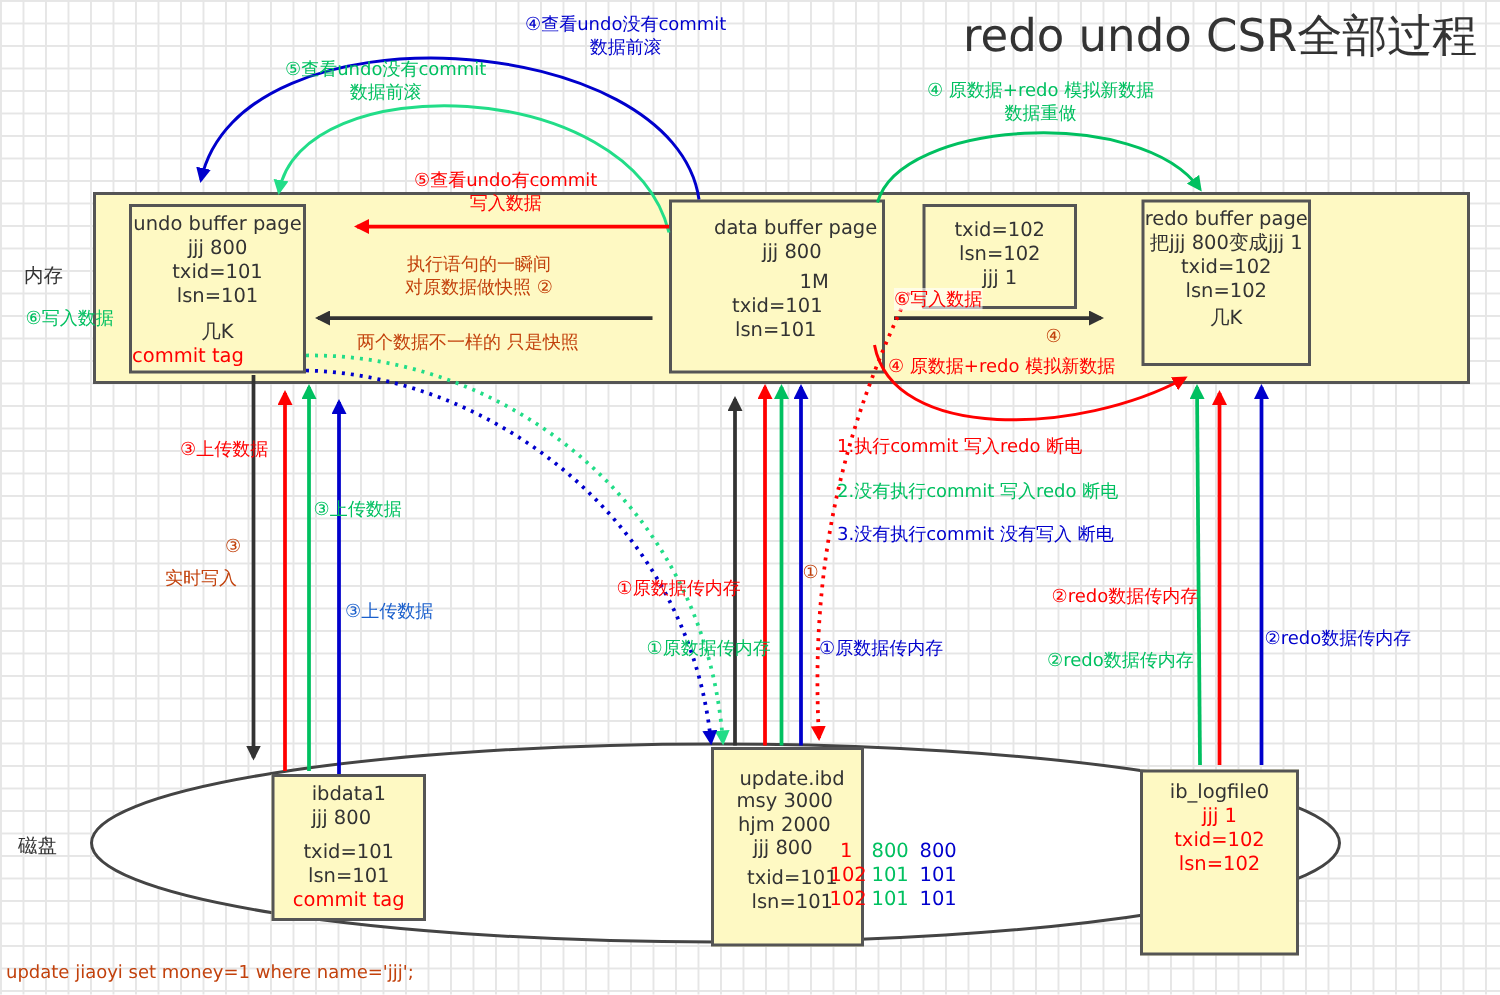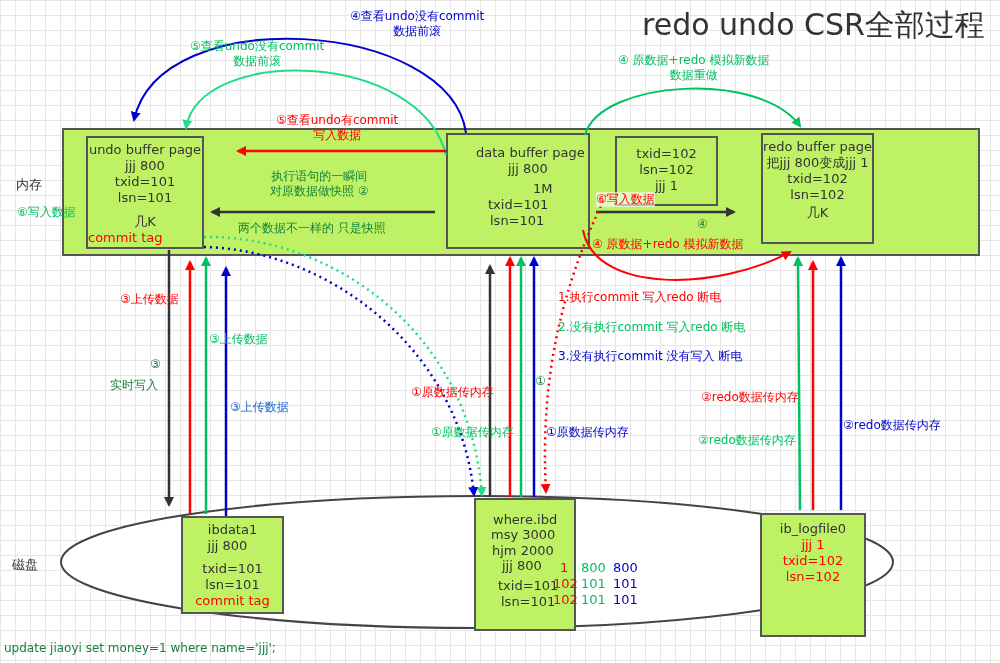--- a/index.html
+++ b/index.html
@@ -8,26 +8,26 @@
     background-color:#ffffff;
     background-image:
       linear-gradient(#e6e6e6 1px, transparent 1px),
       linear-gradient(90deg, #e6e6e6 1px, transparent 1px);
     background-size:15px 15px;
     font-family:"DejaVu Sans", "Liberation Sans", sans-serif;
     color:#333;
   }
   .txt { position:absolute; white-space:nowrap; font-size:12px; line-height:15px; }
   .center { text-align:center; }
-  .box { position:absolute; border:2px solid #555; background:#bef264; box-sizing:border-box; }
+  .box { position:absolute; border:2px solid #555; background:#fef9c3; box-sizing:border-box; }
   svg.overlay { position:absolute; left:0; top:0; width:1000px; height:663px; pointer-events:none; }
   .red { color:#ff0000; }
   .green { color:#00c060; }
   .blue { color:#0000cc; }
-  .dark { color:#15803d; }
+  .dark { color:#c2410c; }
 </style>
 </head>
 <body>
 
 <div class="txt" style="left:642px; top:6px; font-size:30px; line-height:38px; color:#333;">redo undo CSR全部过程</div>
 
 <div class="box" style="left:62px; top:128px; width:918px; height:128px; border-color:#555;"></div>
 <div class="txt" style="left:16px; top:177px; font-size:13px;">内存</div>
 
 <svg class="overlay" style="z-index:1;">
@@ -68,21 +68,21 @@
 
 <div class="box center" style="left:181px; top:516px; width:103px; height:98px; z-index:3; font-size:13px; line-height:16px; padding-top:4px;">
   <div>ibdata1</div>
   <div style="margin-left:-10px;">jjj 800</div>
   <div style="margin-top:7px;">txid=101</div>
   <div>lsn=101</div>
   <div class="red">commit tag</div>
 </div>
 
 <div class="box" style="left:474px; top:498px; width:102px; height:133px; z-index:3; font-size:13px; line-height:16px; overflow:visible;">
-  <div class="txt" style="left:17px; top:12px; font-size:13px;">where.ibd</div>
+  <div class="txt" style="left:17px; top:12px; font-size:13px;">update.ibd</div>
   <div class="txt" style="left:15px; top:27px; font-size:13px;">msy 3000</div>
   <div class="txt" style="left:16px; top:43px; font-size:13px;text-align:right;">hjm 2000</div>
   <div class="txt" style="left:26px; top:58px; font-size:13px;">jjj 800</div>
   <div class="txt" style="left:22px; top:78px; font-size:13px;">txid=101</div>
   <div class="txt" style="left:25px; top:94px; font-size:13px;">lsn=101</div>
 </div>
 
 <div class="txt red" style="left:560px; top:560px; font-size:13px; z-index:4;">1</div>
 <div class="txt red" style="left:553px; top:576px; font-size:13px; z-index:4;">102</div>
 <div class="txt red" style="left:553px; top:592px; font-size:13px; z-index:4;">102</div>

